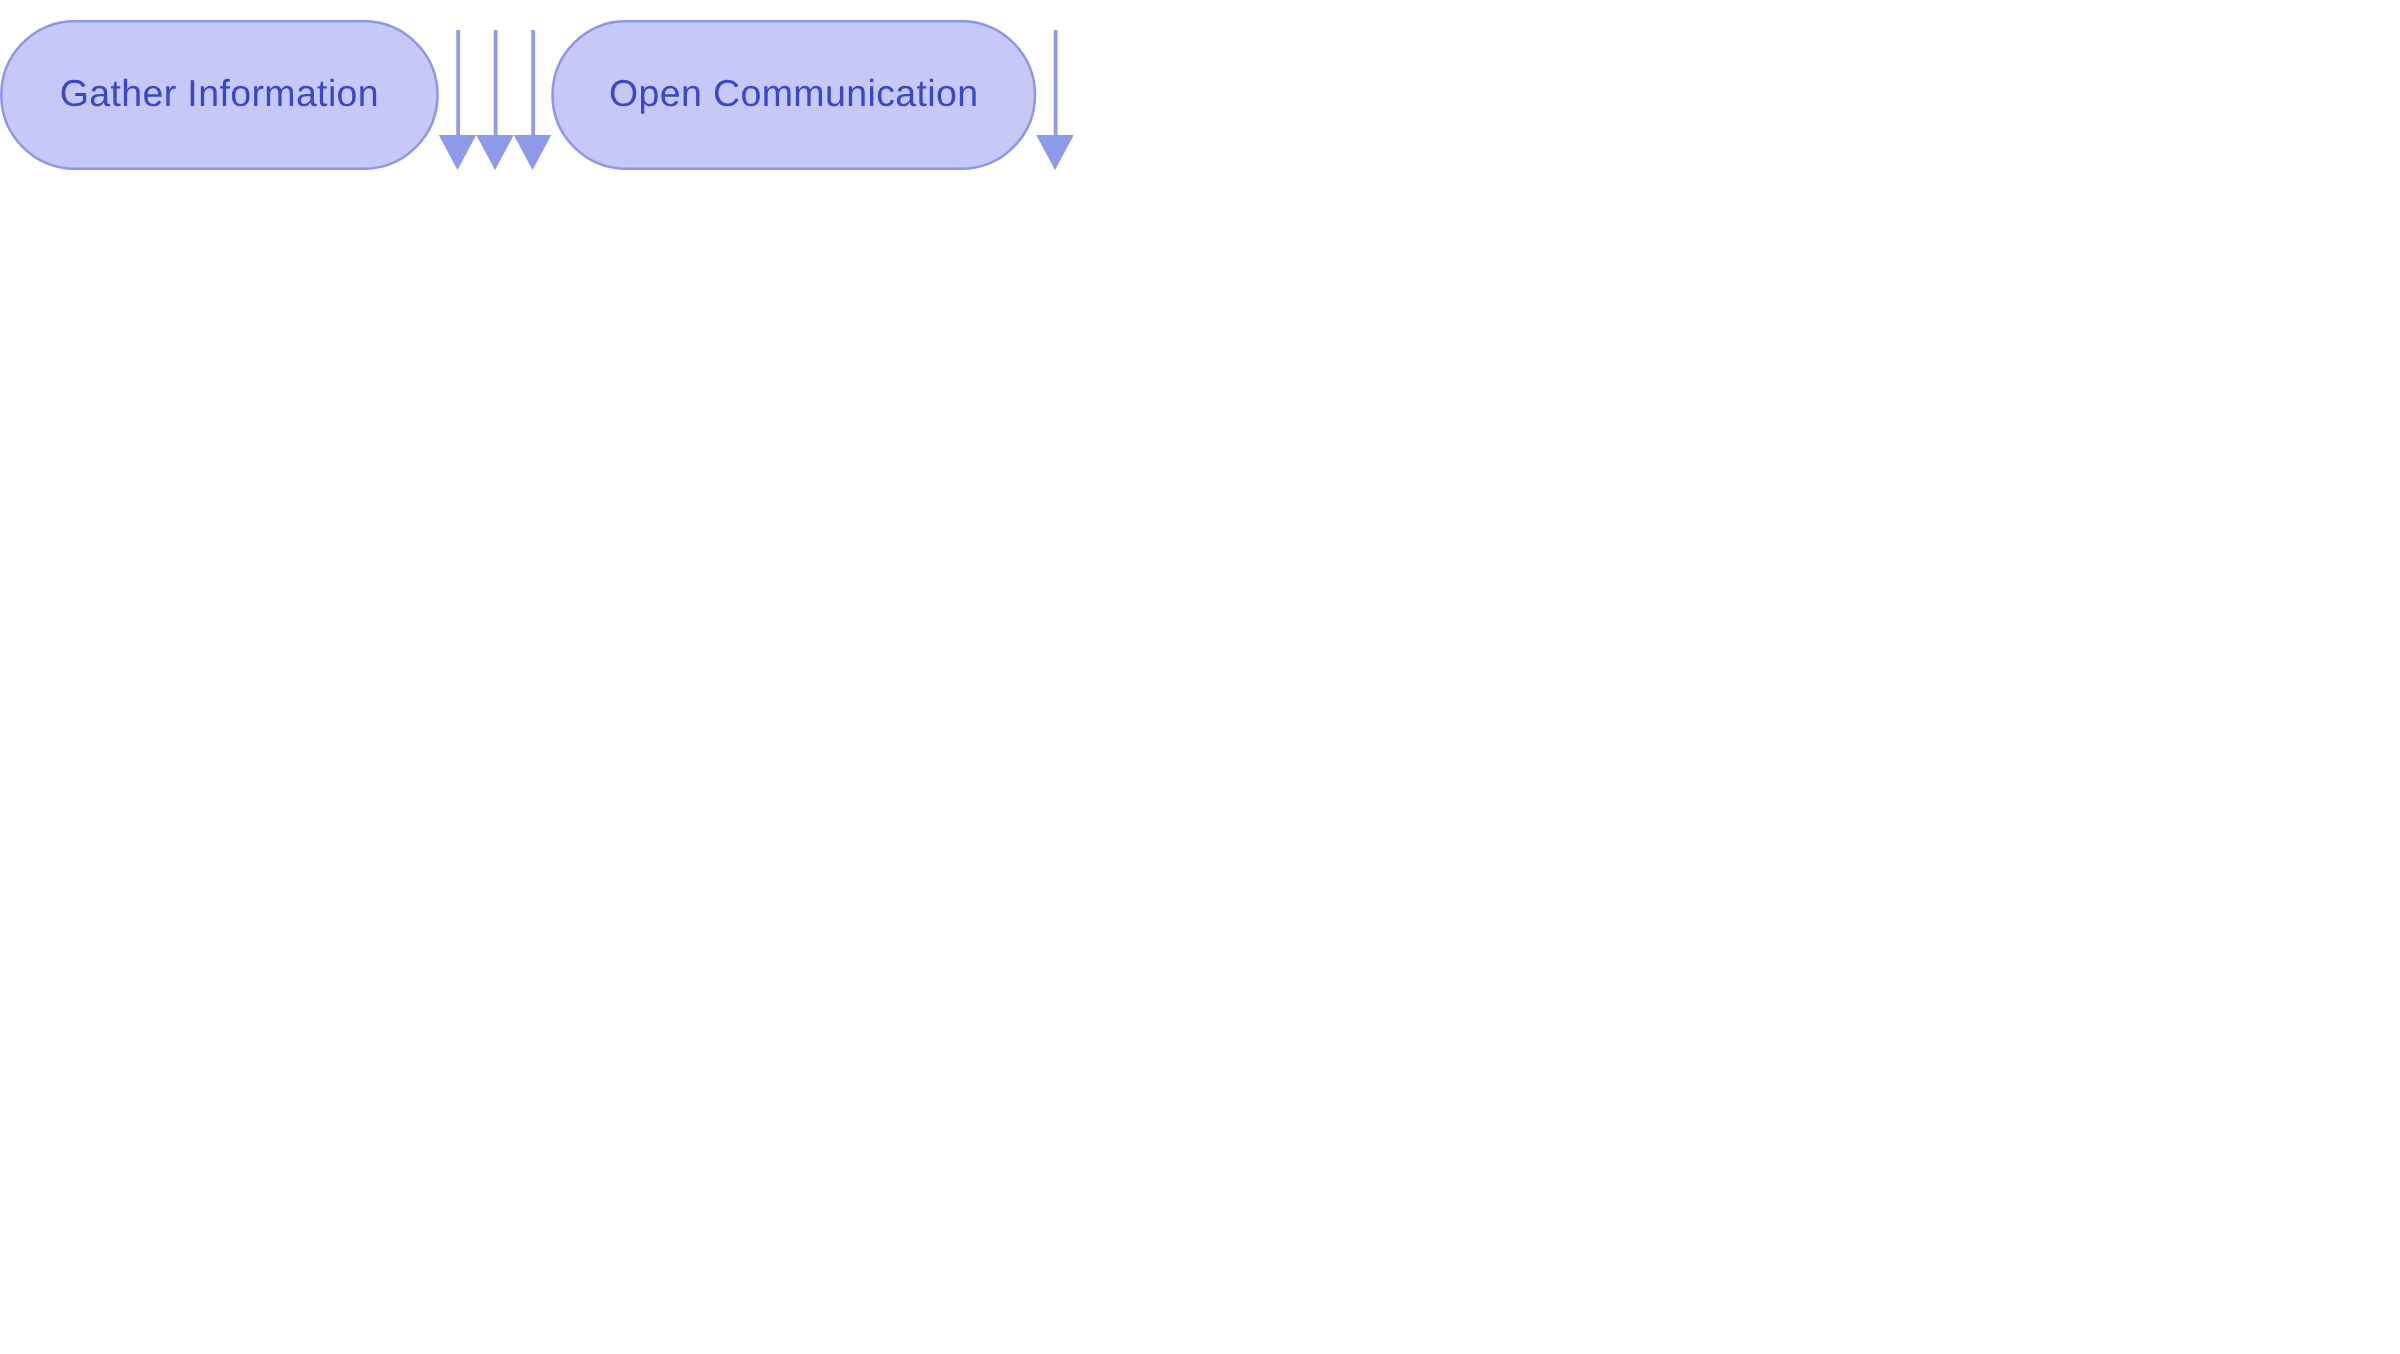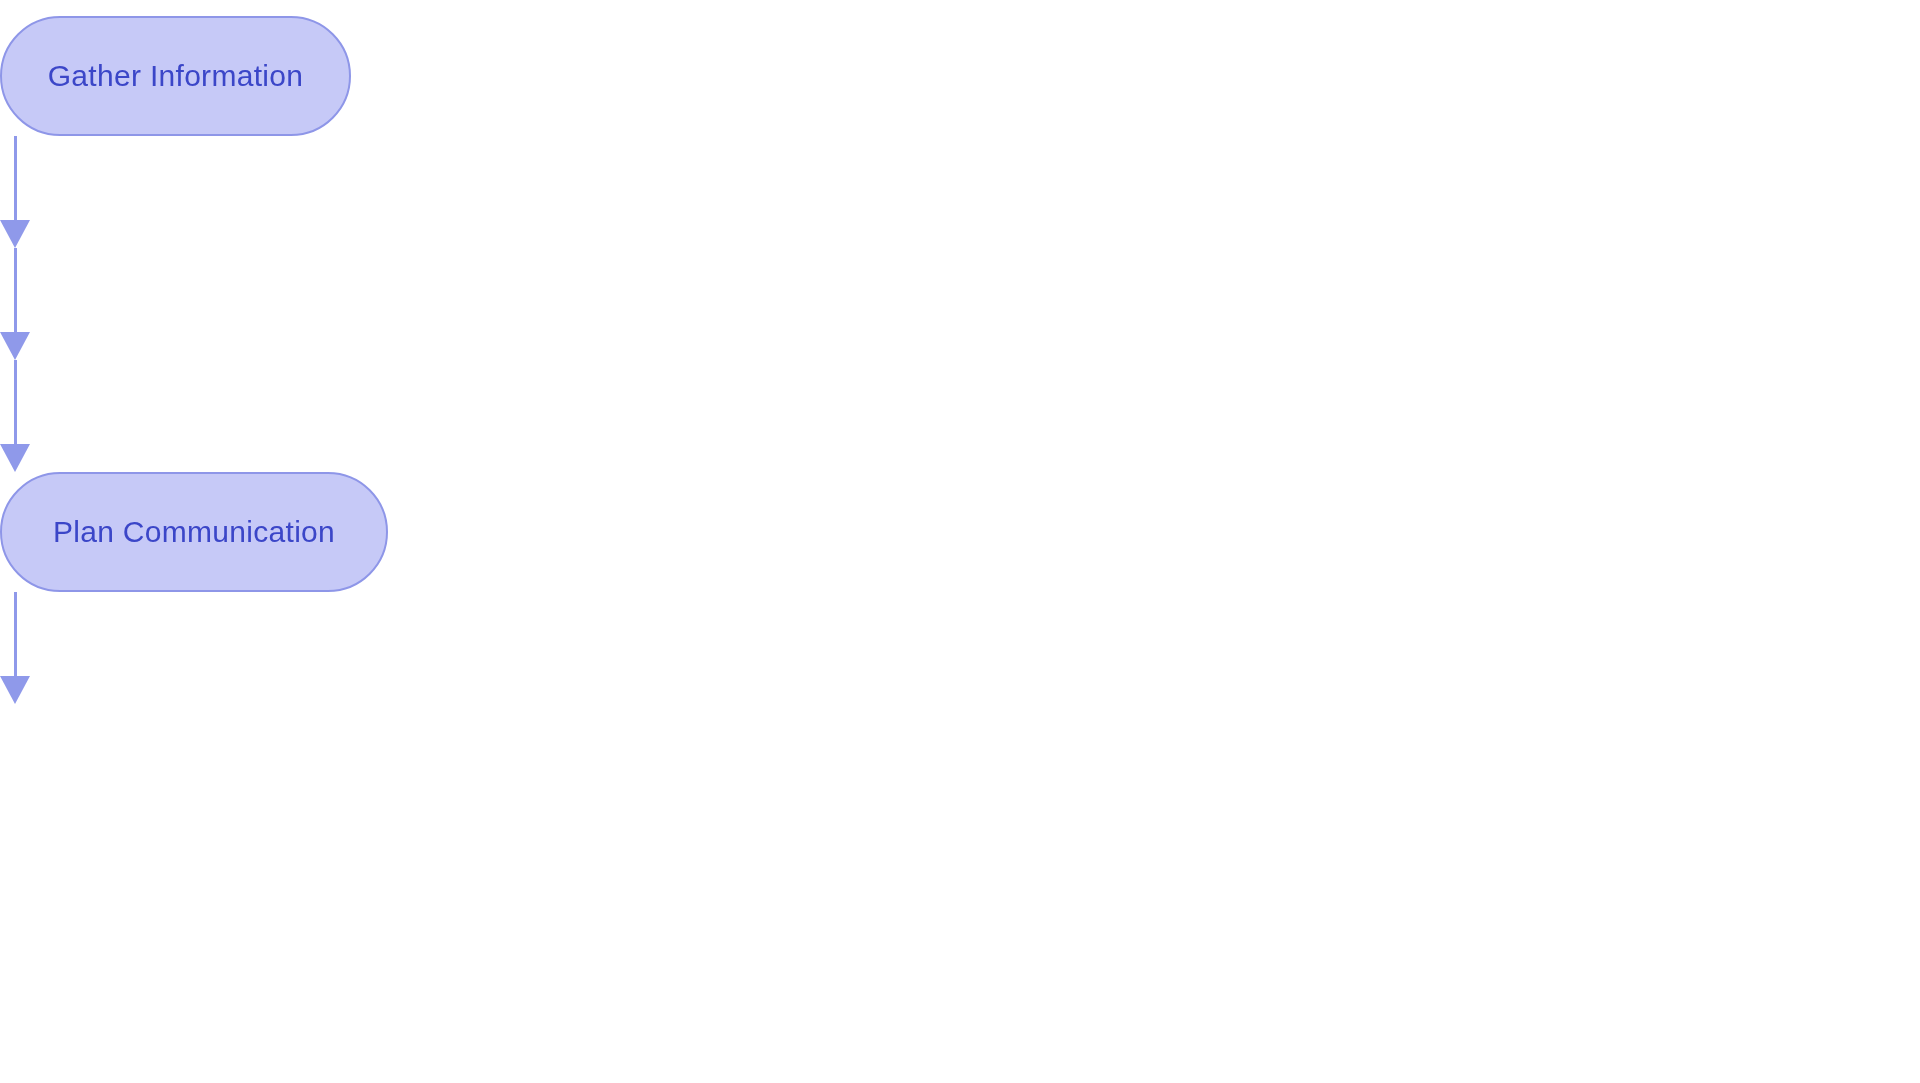--- a/index.html
+++ b/index.html
@@ -21,22 +21,22 @@
     width: 1920px;
     height: 1083px;
     position: relative;
   }
   .flow-column {
     position: absolute;
     left: 0;
     top: 16px;
     width: 1920px;
     display: flex;
-    flex-direction: column;
-    align-items: flex-start;
+    flex-direction: row;
+    align-items: flex-end;
   }
   .flow-node {
     height: 120px;
     border-radius: 60px;
     background: var(--node-fill);
     border: 2px solid var(--node-border);
     display: flex;
     align-items: center;
     justify-content: center;
     color: var(--node-text);
@@ -91,21 +91,21 @@
       <div class="arrow-head"></div>
     </div>
 
 
     <div class="flow-arrow">
       <div class="arrow-stem"></div>
       <div class="arrow-head"></div>
     </div>
 
     <div class="flow-node w-4">
-      <span>Plan Communication</span>
+      <span>Open Communication</span>
     </div>
 
     <div class="flow-arrow">
       <div class="arrow-stem"></div>
       <div class="arrow-head"></div>
     </div>
 
 
   </div>
 </div>

